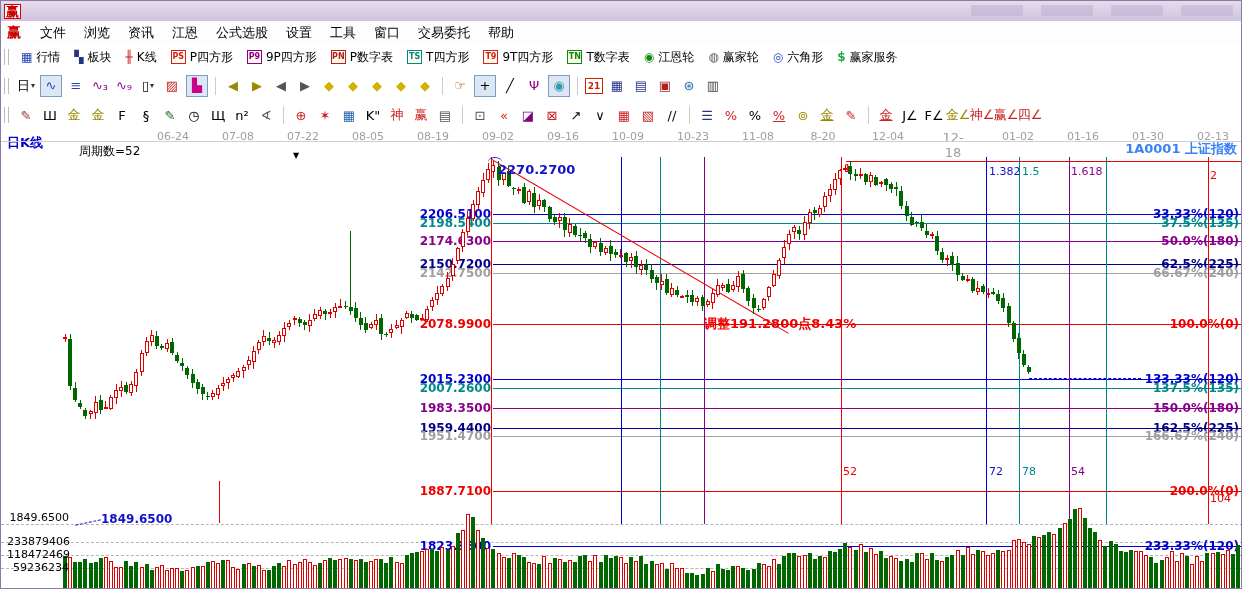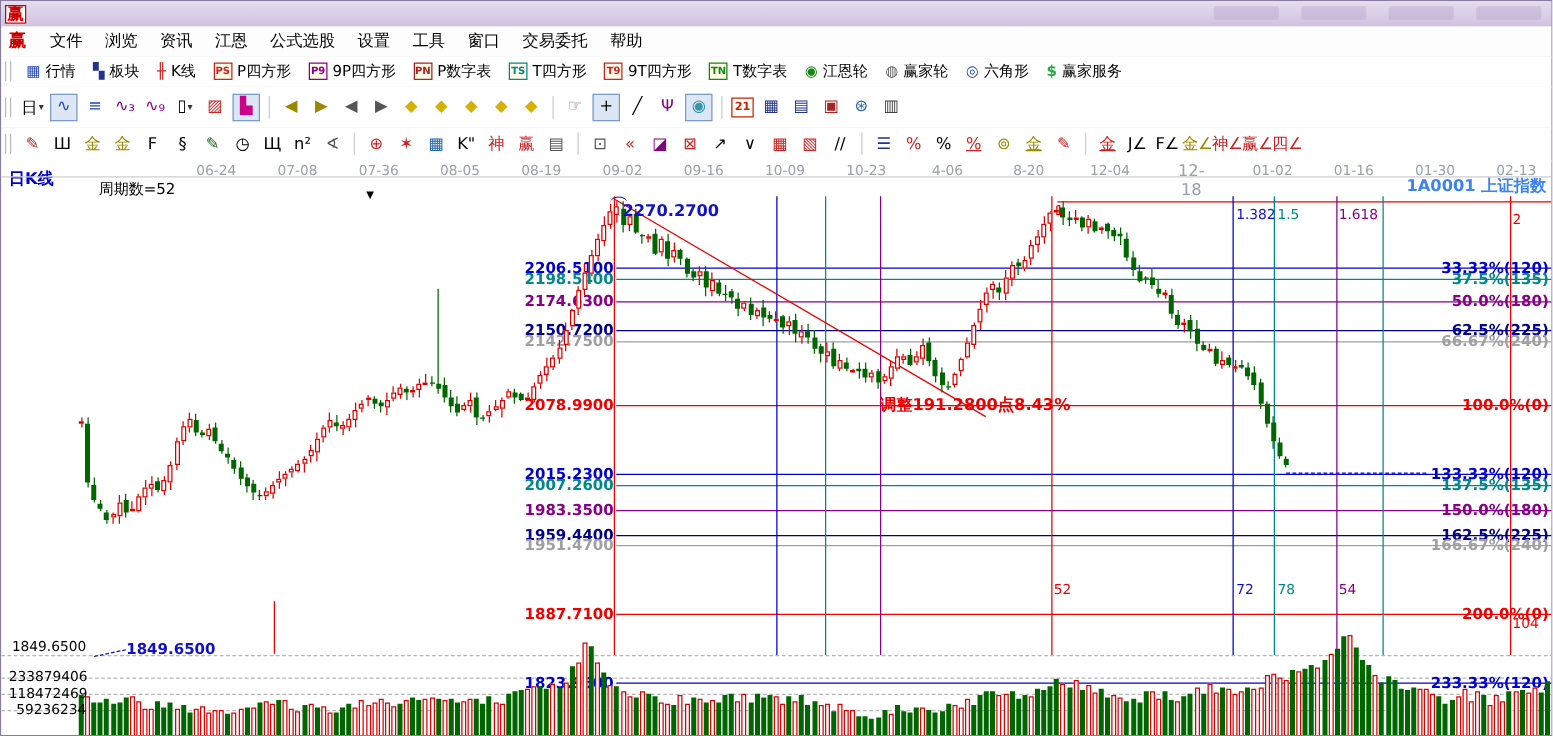--- a/index.html
+++ b/index.html
@@ -203,28 +203,28 @@
         <span class="ico" style="color: rgb(204, 34, 34);">四∠</span>
       </span>
     </div>
 
   <div id="chart">
       <div style="position: absolute; left: 6px; top: 6px; color: rgb(0, 0, 204); font-size: 13px; font-weight: 700; white-space: nowrap;">日K线</div>
       <div style="position: absolute; left: 78px; top: 15px; color: rgb(0, 0, 0); font-size: 12px; white-space: nowrap;">周期数=52</div>
       <div style="position: absolute; left: 1120px; top: 12px; width: 116px; text-align: right; color: #3b82f6; font-size: 13px; font-weight: 700; white-space: nowrap;">1A0001  上证指数</div>
       <div style="position: absolute; left: 154px; top: 2px; width: 36px; text-align: center; color: rgb(154, 160, 166); font-size: 11px;">06-24</div>
       <div style="position: absolute; left: 219px; top: 2px; width: 36px; text-align: center; color: rgb(154, 160, 166); font-size: 11px;">07-08</div>
-      <div style="position: absolute; left: 284px; top: 2px; width: 36px; text-align: center; color: rgb(154, 160, 166); font-size: 11px;">07-36</div>
+      <div style="position: absolute; left: 284px; top: 2px; width: 36px; text-align: center; color: rgb(154, 160, 166); font-size: 11px;">07-22</div>
       <div style="position: absolute; left: 349px; top: 2px; width: 36px; text-align: center; color: rgb(154, 160, 166); font-size: 11px;">08-05</div>
       <div style="position: absolute; left: 414px; top: 2px; width: 36px; text-align: center; color: rgb(154, 160, 166); font-size: 11px;">08-19</div>
       <div style="position: absolute; left: 479px; top: 2px; width: 36px; text-align: center; color: rgb(154, 160, 166); font-size: 11px;">09-02</div>
       <div style="position: absolute; left: 544px; top: 2px; width: 36px; text-align: center; color: rgb(154, 160, 166); font-size: 11px;">09-16</div>
       <div style="position: absolute; left: 609px; top: 2px; width: 36px; text-align: center; color: rgb(154, 160, 166); font-size: 11px;">10-09</div>
       <div style="position: absolute; left: 674px; top: 2px; width: 36px; text-align: center; color: rgb(154, 160, 166); font-size: 11px;">10-23</div>
-      <div style="position: absolute; left: 739px; top: 2px; width: 36px; text-align: center; color: rgb(154, 160, 166); font-size: 11px;">4-06</div>
+      <div style="position: absolute; left: 739px; top: 2px; width: 36px; text-align: center; color: rgb(154, 160, 166); font-size: 11px;">11-08</div>
       <div style="position: absolute; left: 804px; top: 2px; width: 36px; text-align: center; color: rgb(154, 160, 166); font-size: 11px;">8-20</div>
       <div style="position: absolute; left: 869px; top: 2px; width: 36px; text-align: center; color: rgb(154, 160, 166); font-size: 11px;">12-04</div>
       <div style="position: absolute; left: 934px; top: 2px; width: 36px; text-align: center; color: rgb(154, 160, 166); font-size: 13px;">12-18</div>
       <div style="position: absolute; left: 999px; top: 2px; width: 36px; text-align: center; color: rgb(154, 160, 166); font-size: 11px;">01-02</div>
       <div style="position: absolute; left: 1064px; top: 2px; width: 36px; text-align: center; color: rgb(154, 160, 166); font-size: 11px;">01-16</div>
       <div style="position: absolute; left: 1129px; top: 2px; width: 36px; text-align: center; color: rgb(154, 160, 166); font-size: 11px;">01-30</div>
       <div style="position: absolute; left: 1194px; top: 2px; width: 36px; text-align: center; color: rgb(154, 160, 166); font-size: 11px;">02-13</div>
       <div style="position: absolute; left: 0px; top: 396px; width: 1242px; border-top: 1px dashed rgb(181, 181, 181);"></div>
       <div style="position: absolute; left: 0px; top: 414px; width: 1242px; border-top: 1px dashed rgb(181, 181, 181);"></div>
       <div style="position: absolute; left: 0px; top: 427px; width: 1242px; border-top: 1px dashed rgb(181, 181, 181);"></div>

